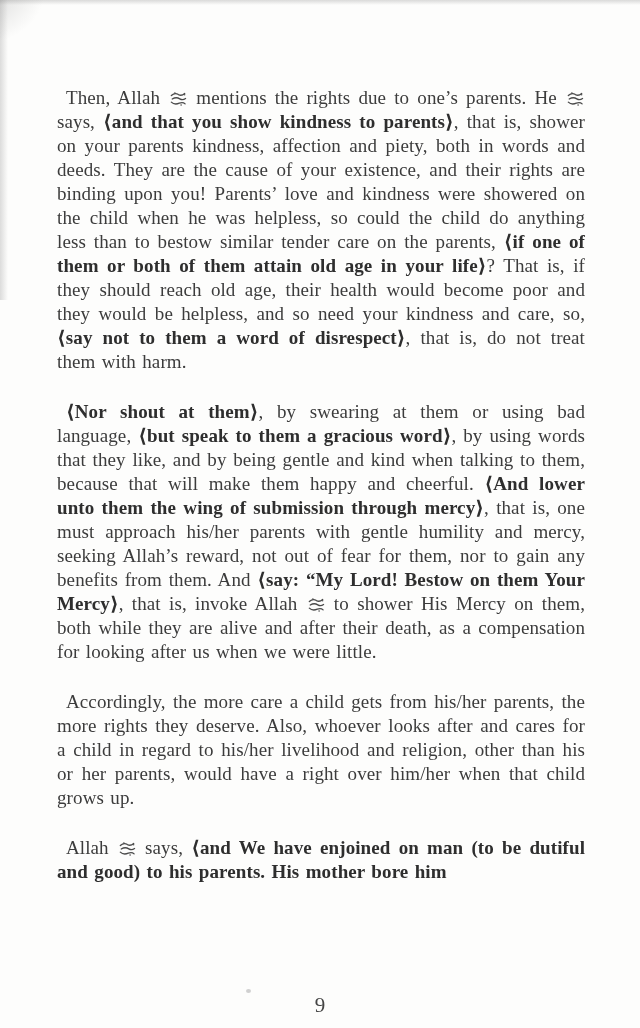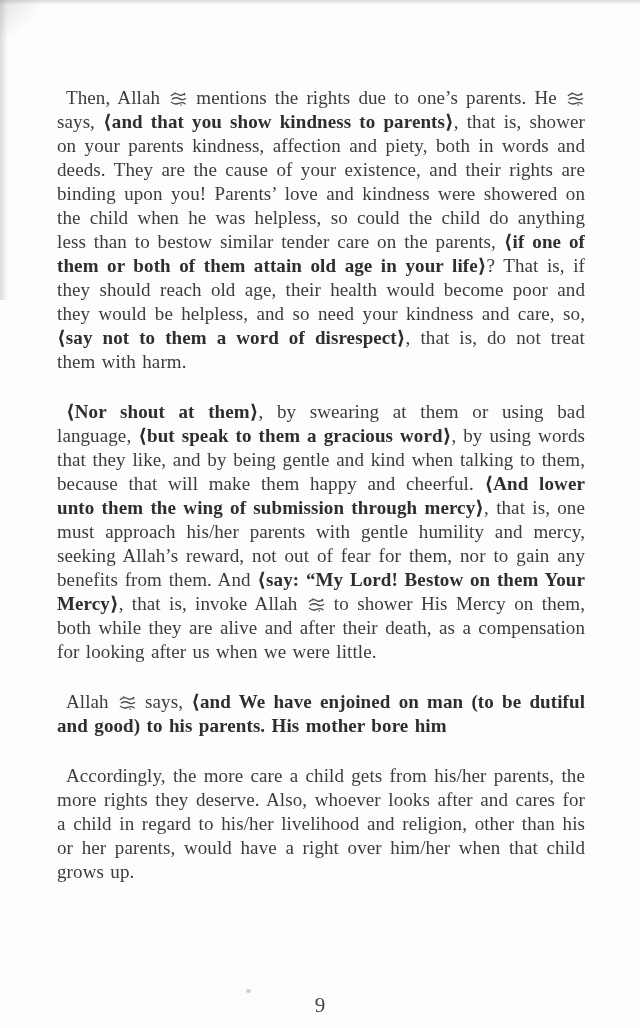--- a/index.html
+++ b/index.html
@@ -123,29 +123,29 @@
               <path d="M2.5 5 q4 -3.5 8 -1 q3.5 2 7 -1.2"></path>
               <path d="M3.5 9 q4.5 -2.8 8.5 -0.2 q3.2 2 6.5 -0.3"></path>
               <path d="M2.5 12.5 q3.5 3.5 9 1.2 q4 -1.6 6.5 0.8"></path>
             </g>
             <g fill="#4a4a4a">
               <circle cx="6.5" cy="2.2" r="0.9"></circle>
               <circle cx="13.5" cy="15.8" r="0.9"></circle>
               <circle cx="17.5" cy="4.2" r="0.8"></circle>
             </g>
           </svg></span><span class="r"> to shower His Mercy on them, both while they are alive and after their death, as a compensation for looking after us when we were little.</span></p>
+      <p class="para"><span class="r">Accordingly, the more care a child gets from his/her parents, the more rights they deserve. Also, whoever looks after and cares for a child in regard to his/her livelihood and religion, other than his or her parents, would have a right over him/her when that child grows up.</span></p>
       <p class="para"><span class="r">Allah </span><span class="honorific"><svg width="18" height="16" viewBox="0 0 20 18" xmlns="http://www.w3.org/2000/svg">
             <g fill="none" stroke="#4a4a4a" stroke-width="1.5" stroke-linecap="round">
               <path d="M2.5 5 q4 -3.5 8 -1 q3.5 2 7 -1.2"></path>
               <path d="M3.5 9 q4.5 -2.8 8.5 -0.2 q3.2 2 6.5 -0.3"></path>
               <path d="M2.5 12.5 q3.5 3.5 9 1.2 q4 -1.6 6.5 0.8"></path>
             </g>
             <g fill="#4a4a4a">
               <circle cx="6.5" cy="2.2" r="0.9"></circle>
               <circle cx="13.5" cy="15.8" r="0.9"></circle>
               <circle cx="17.5" cy="4.2" r="0.8"></circle>
             </g>
           </svg></span><span class="r"> says, </span><span class="b">⟨and We have enjoined on man (to be dutiful and good) to his parents. His mother bore him</span></p>
-      <p class="para"><span class="r">Accordingly, the more care a child gets from his/her parents, the more rights they deserve. Also, whoever looks after and cares for a child in regard to his/her livelihood and religion, other than his or her parents, would have a right over him/her when that child grows up.</span></p>
     </div>
 
   <div class="page-number">9</div>
 </div>
 
 </body></html>

